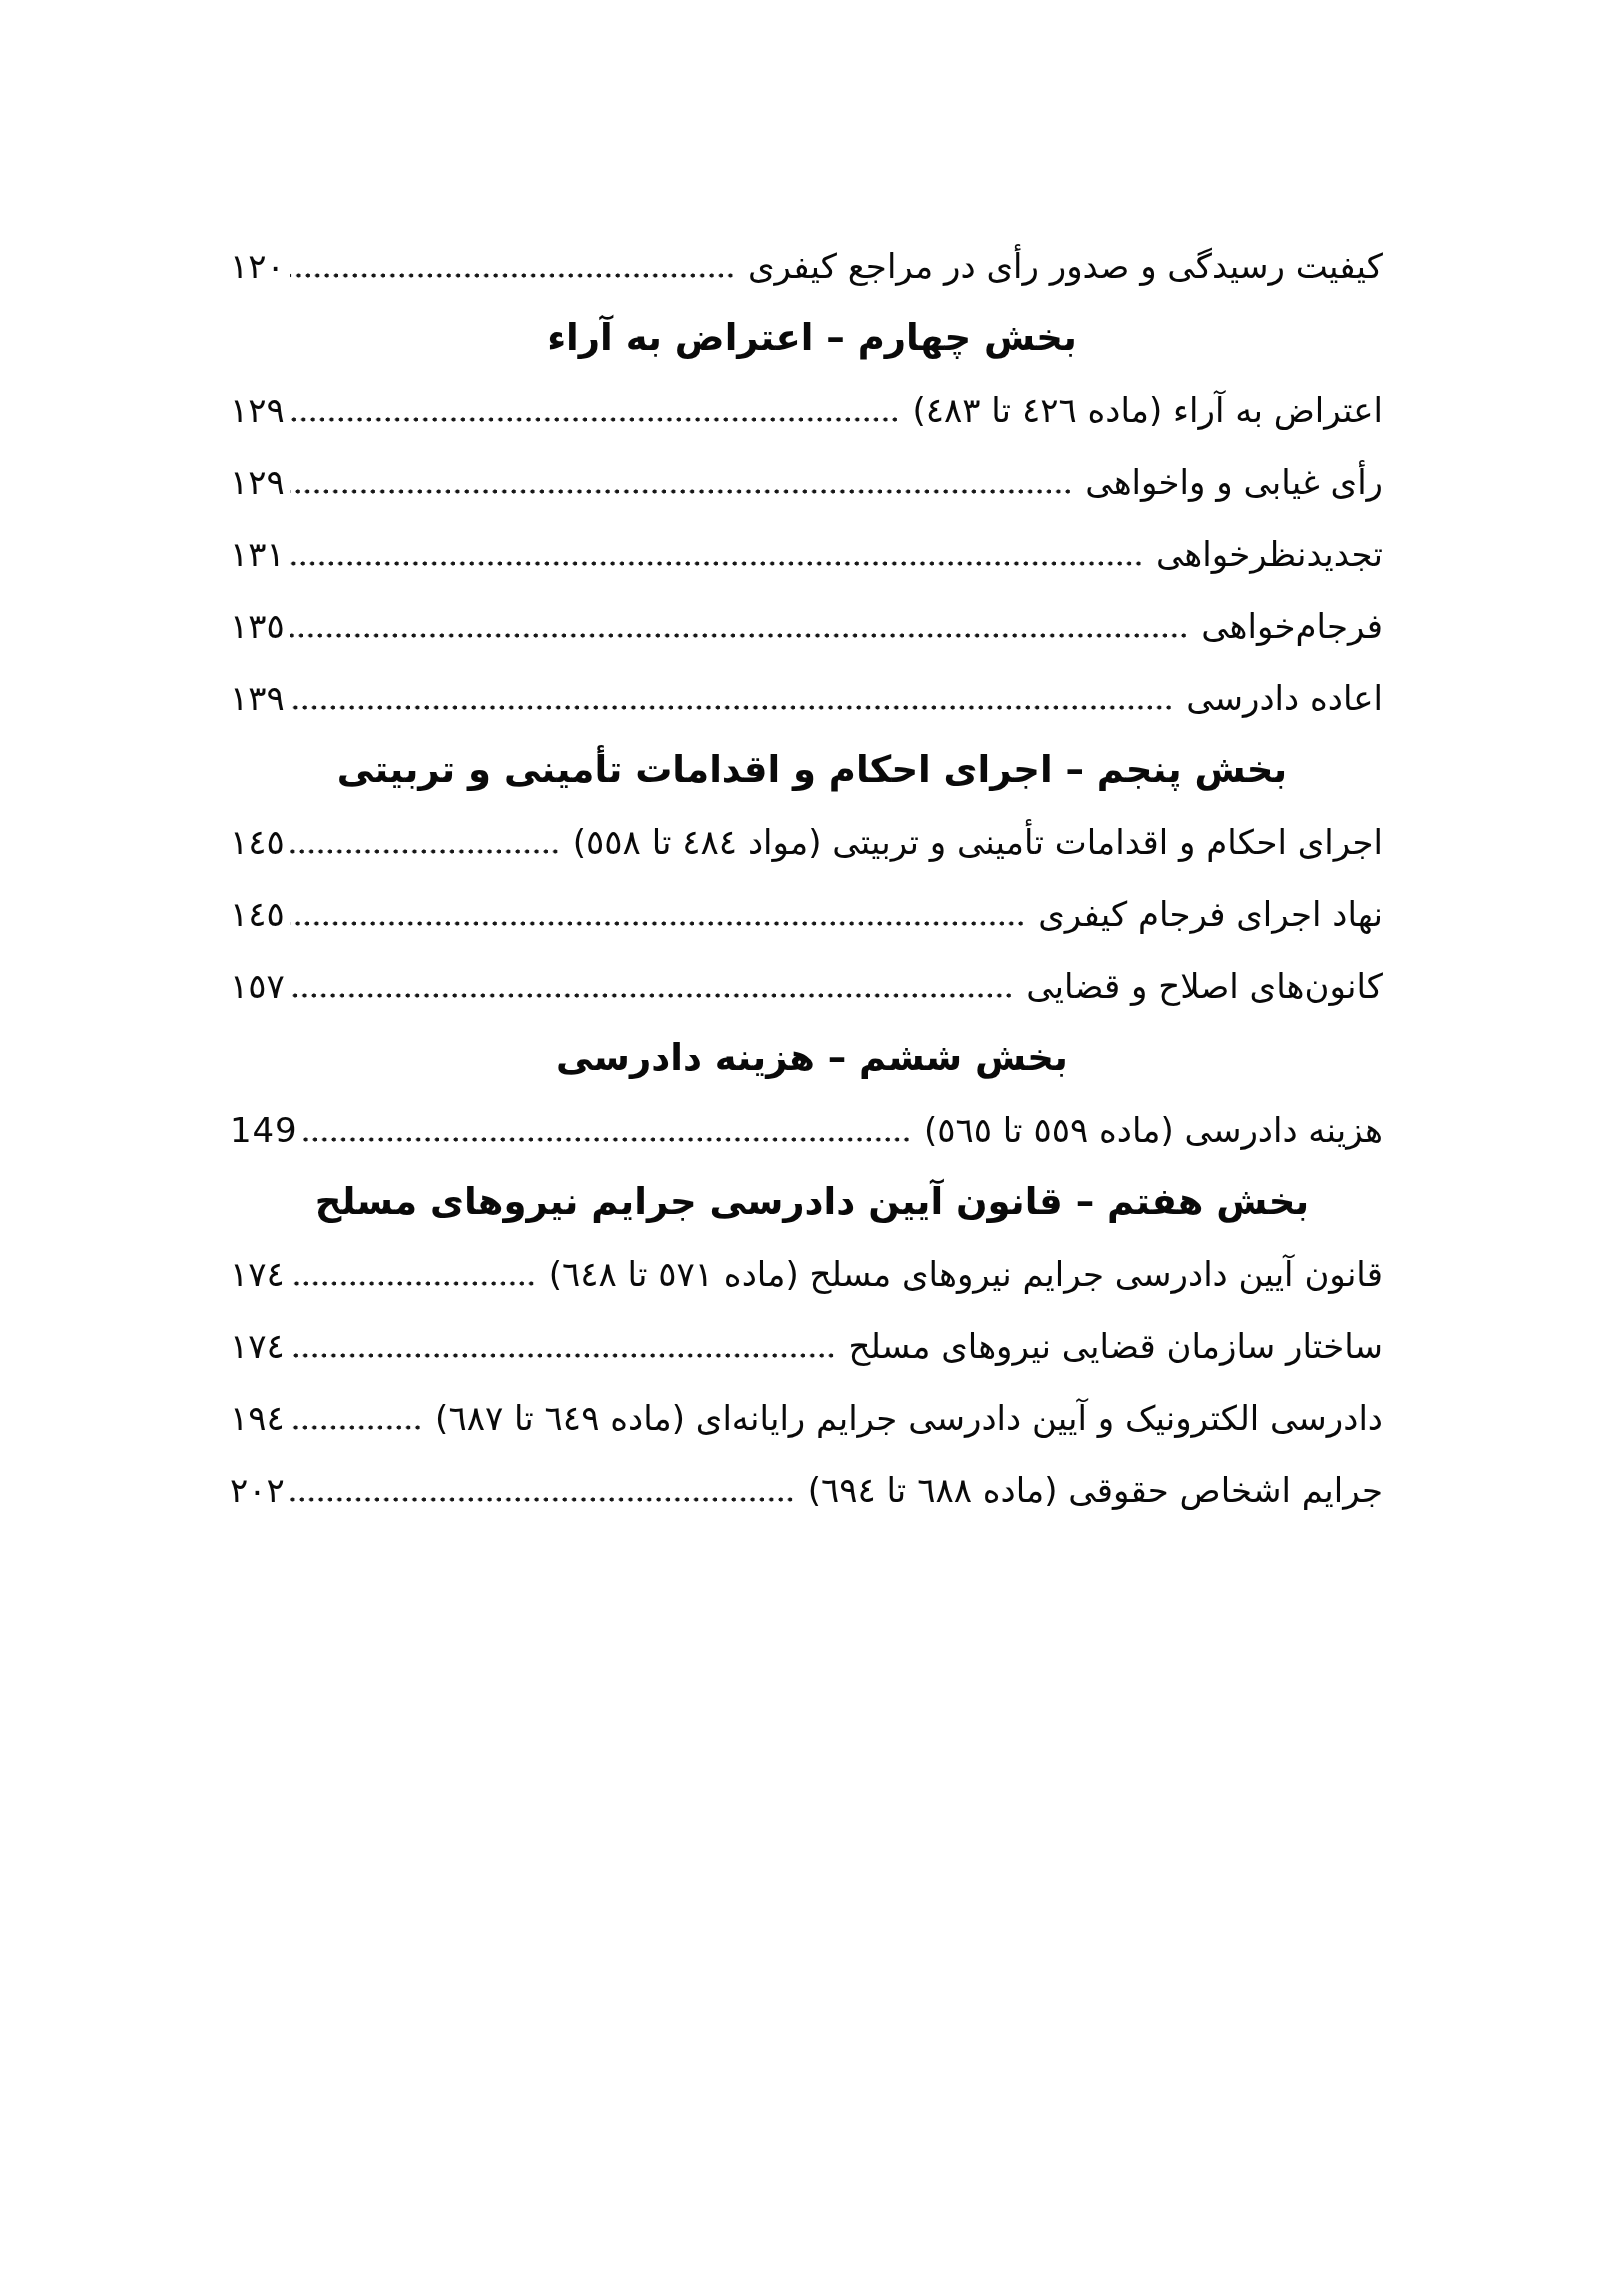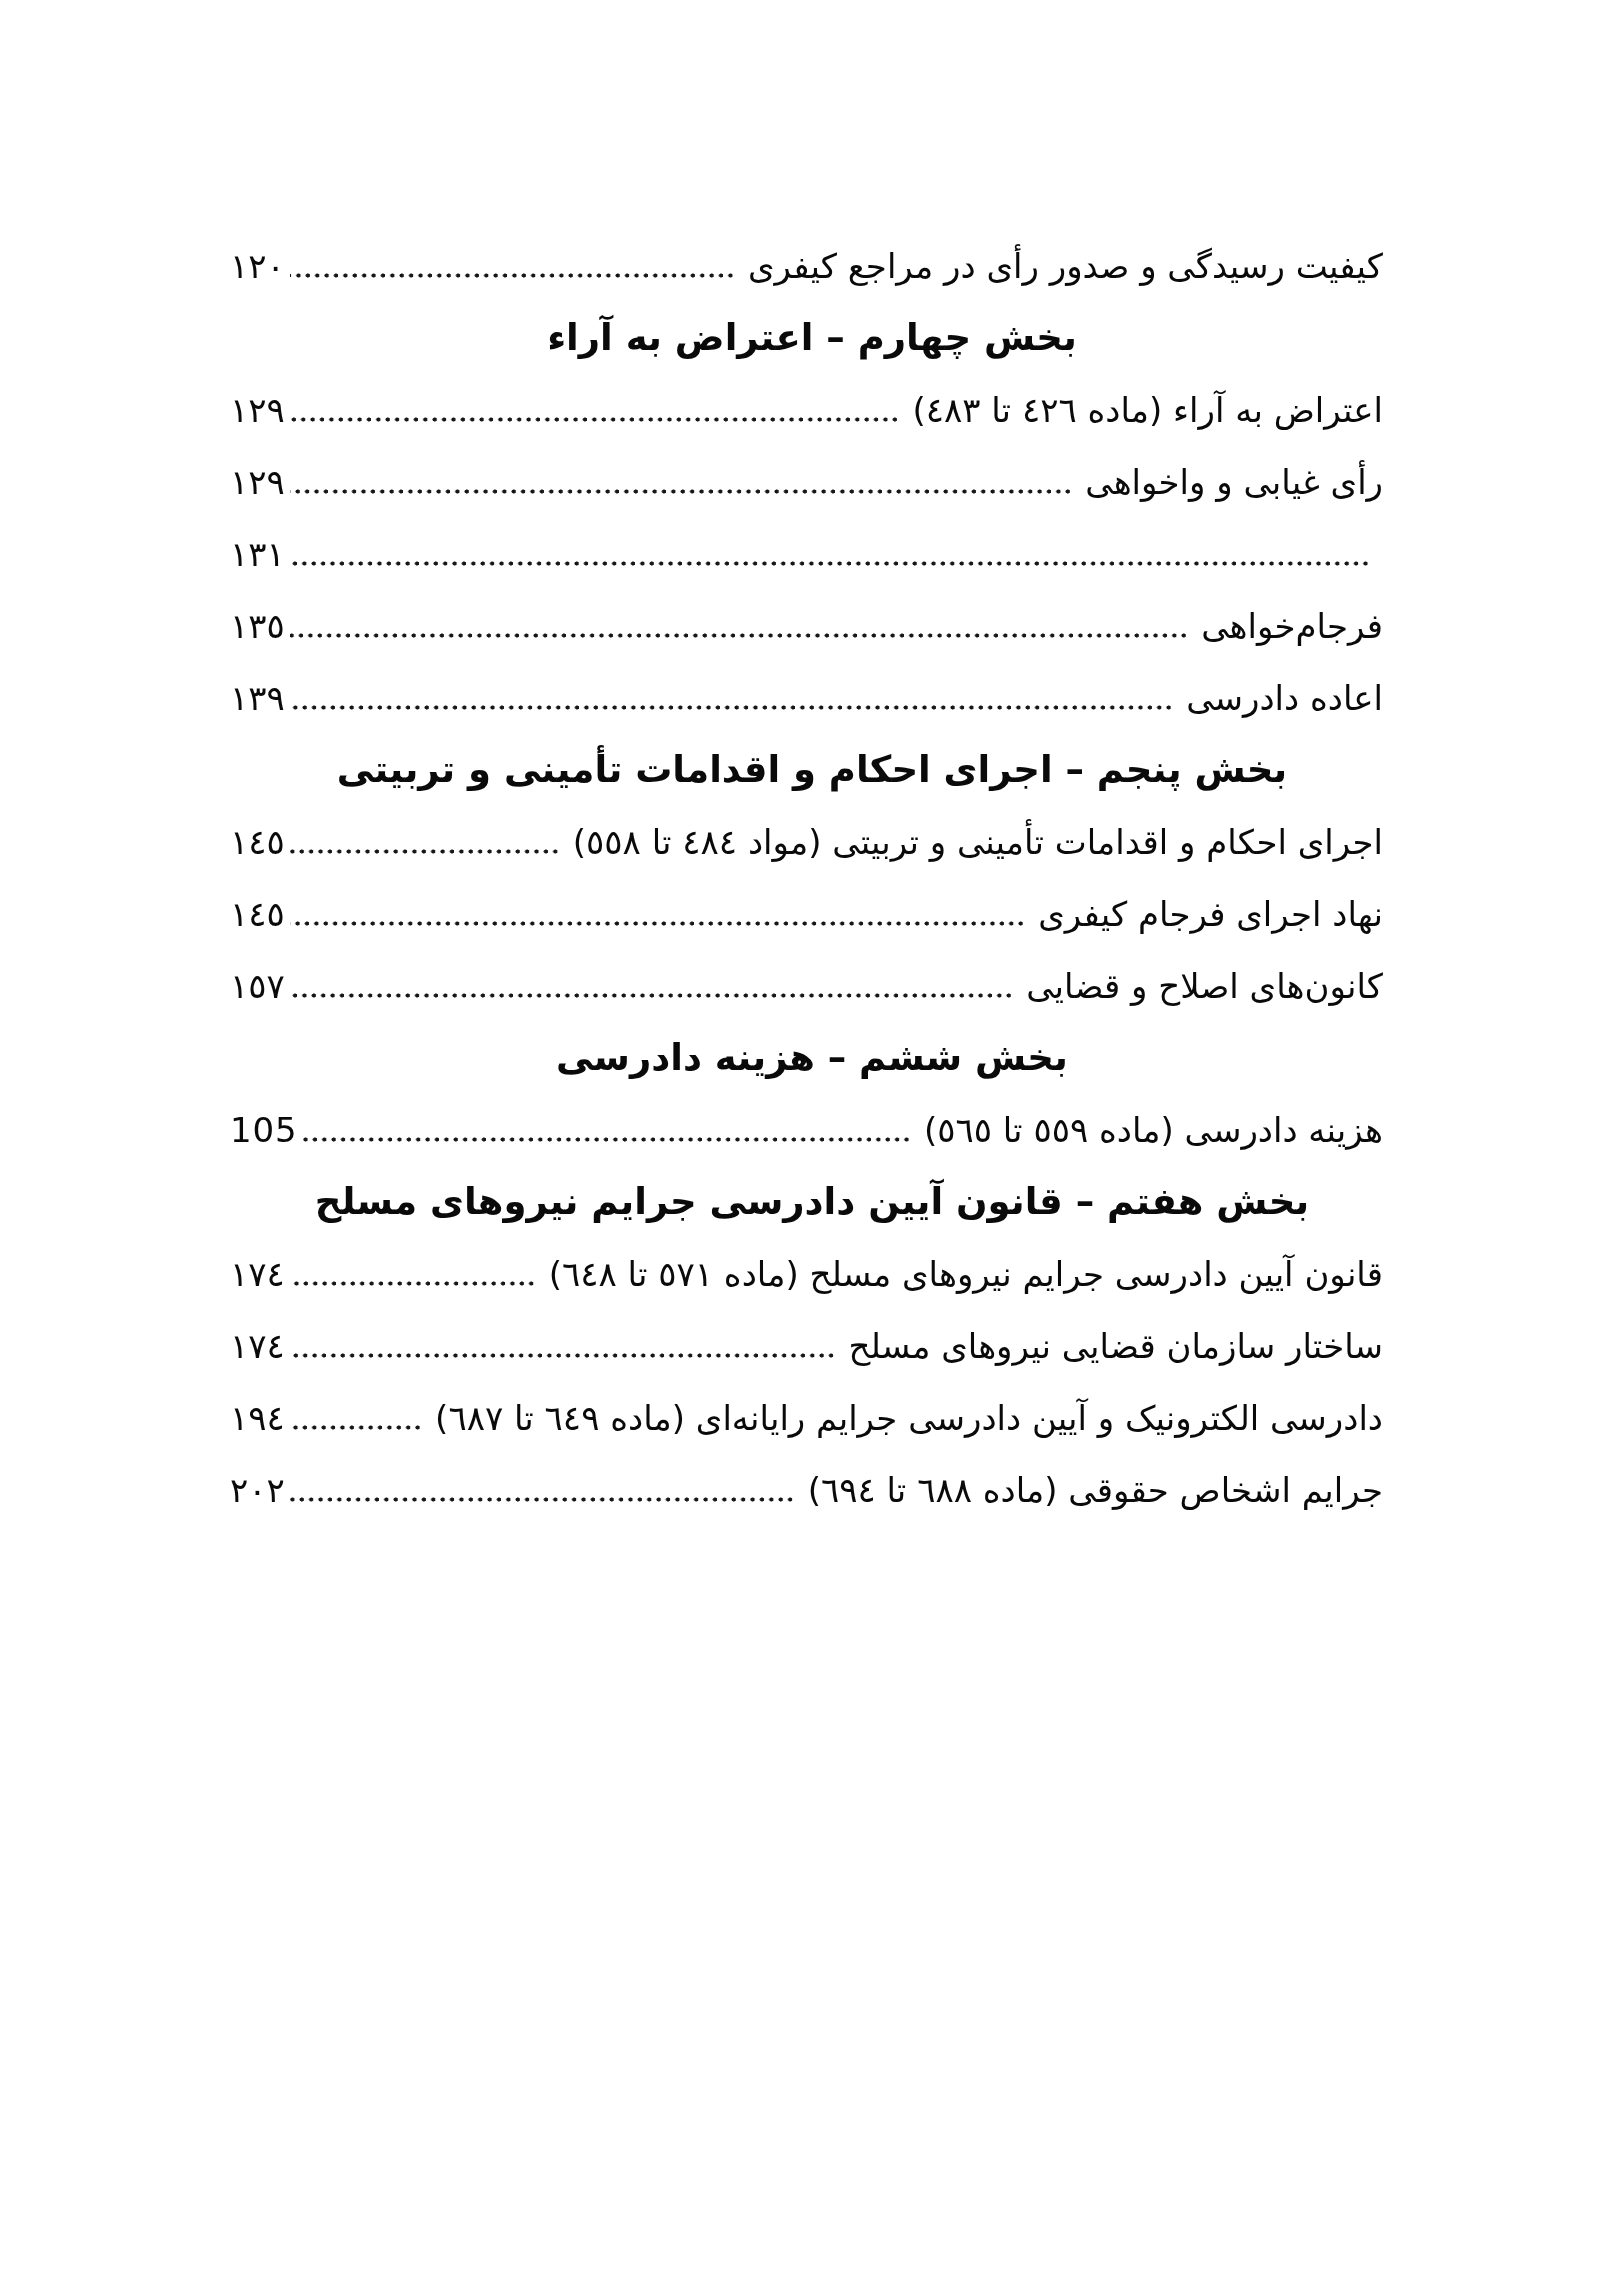--- a/index.html
+++ b/index.html
@@ -63,20 +63,21 @@
         <span class="title">اعتراض به آراء (ماده ٤٢٦ تا ٤٨٣)</span>
         <span class="leader"></span>
         <span class="pagenum">١٢٩</span>
       </div>
       <div class="row entry">
         <span class="title">رأی غیابی و واخواهی</span>
         <span class="leader"></span>
         <span class="pagenum">١٢٩</span>
       </div>
       <div class="row entry">
+        <span class="title">تجدیدنظرخواهی</span>
         <span class="leader"></span>
         <span class="pagenum">١٣١</span>
       </div>
       <div class="row entry">
         <span class="title">فرجام‌خواهی</span>
         <span class="leader"></span>
         <span class="pagenum">١٣٥</span>
       </div>
       <div class="row entry">
         <span class="title">اعاده دادرسی</span>
@@ -100,21 +101,21 @@
         <span class="title">کانون‌های اصلاح و قضایی</span>
         <span class="leader"></span>
         <span class="pagenum">١٥٧</span>
       </div>
       <div class="row heading">
         <span class="htitle">بخش ششم – هزینه دادرسی</span>
       </div>
       <div class="row entry">
         <span class="title">هزینه دادرسی (ماده ٥٥٩ تا ٥٦٥)</span>
         <span class="leader"></span>
-        <span class="pagenum">105</span>
+        <span class="pagenum">149</span>
       </div>
       <div class="row heading">
         <span class="htitle">بخش هفتم – قانون آیین دادرسی جرایم نیروهای مسلح</span>
       </div>
       <div class="row entry">
         <span class="title">قانون آیین دادرسی جرایم نیروهای مسلح (ماده ٥٧١ تا ٦٤٨)</span>
         <span class="leader"></span>
         <span class="pagenum">١٧٤</span>
       </div>
       <div class="row entry">

